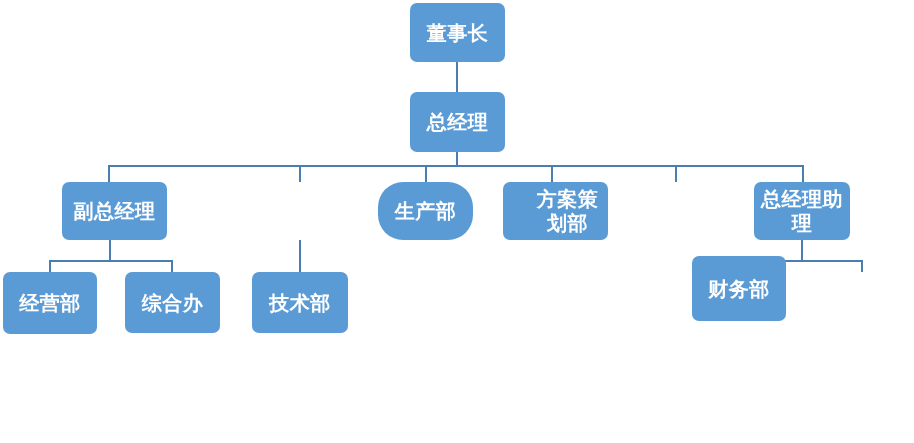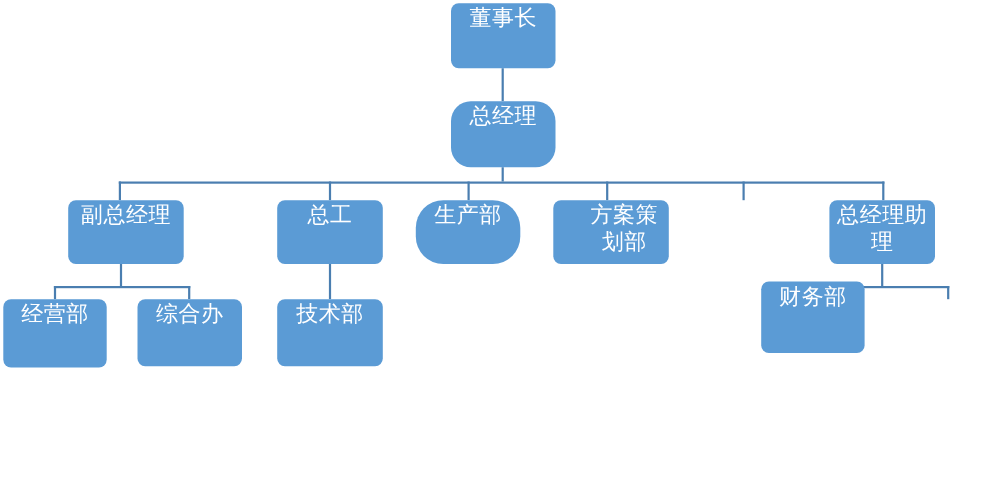--- a/index.html
+++ b/index.html
@@ -15,28 +15,29 @@
     overflow: hidden;
     font-family: "Liberation Serif", "DejaVu Serif", serif;
   }
   .org-node {
     position: absolute;
     box-sizing: border-box;
     background: #5B9BD5;
     border-radius: 7px;
     color: #ffffff;
     display: flex;
-    align-items: flex-start;
+    align-items: center;
     justify-content: center;
     text-align: center;
     line-height: 1.2;
     font-size: 20px;
     letter-spacing: 0.5px;
     padding: 2px 4px;
     z-index: 2;
+    font-weight: bold;
   }
   .org-node > span {
     display: block;
     width: 100%;
   }
   .connector {
     position: absolute;
     background: #4A7EB0;
     z-index: 1;
   }
@@ -69,31 +70,28 @@
 
   <div class="connector v" style="left:801px; top:240px; height:20px;"></div>
   <div class="connector h" style="left:738px; top:260px; width:125px;"></div>
   <div class="connector v" style="left:738px; top:260px; height:12px;"></div>
   <div class="connector v" style="left:861px; top:260px; height:12px;"></div>
 
   <div class="org-node" style="left:410px; top:3px; width:95px; height:59px;">
     <span>董事长</span>
   </div>
 
-  <div class="org-node" style="left:410px; top:92px; width:95px; height:60px;border-radius:18px;">
+  <div class="org-node" style="left:410px; top:92px; width:95px; height:60px;">
     <span>总经理</span>
   </div>
 
   <div class="org-node" style="left:62px; top:182px; width:105px; height:58px;">
     <span>副总经理</span>
   </div>
 
-  <div class="org-node" style="left:252px; top:182px; width:96px; height:58px;">
-    <span>总工</span>
-  </div>
 
   <div class="org-node" style="left:378px; top:182px; width:95px; height:58px;border-radius:25px;">
     <span>生产部</span>
   </div>
 
   <div class="org-node" style="left:503px; top:182px; width:105px; height:58px;padding-left:28px;">
     <span>方案策划部</span>
   </div>
 
 

